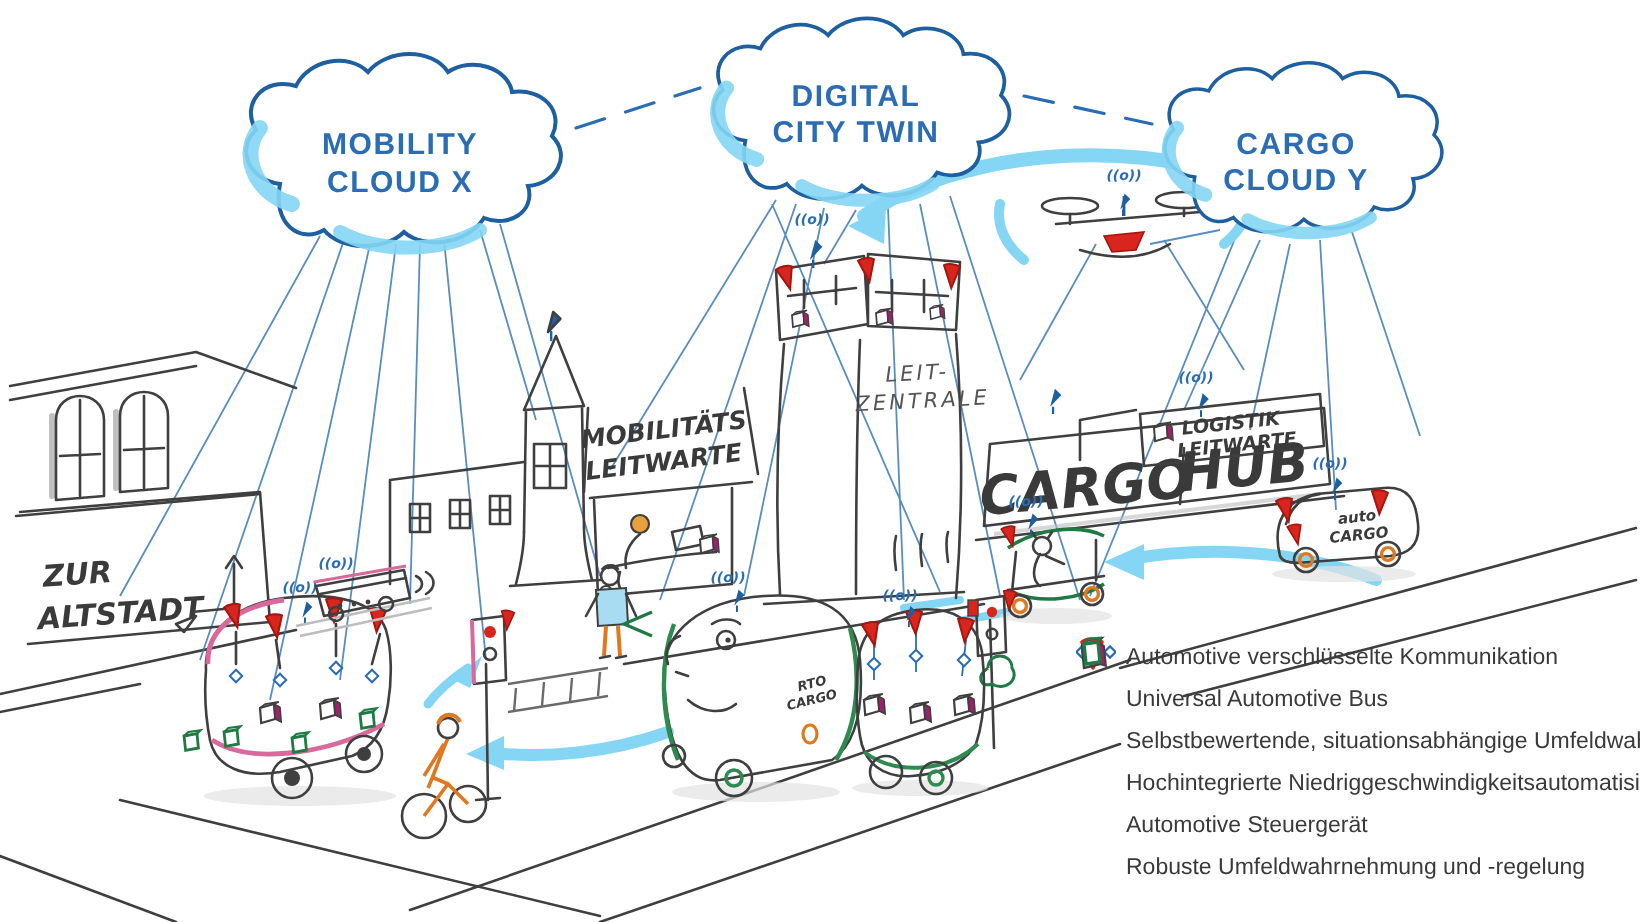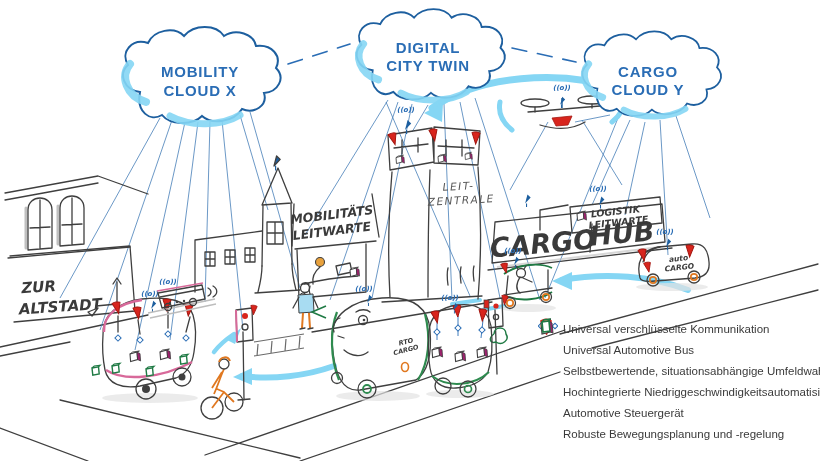--- a/index.html
+++ b/index.html
@@ -362,21 +362,21 @@
 </svg>
 
 <div class="legend">
   <div class="legend-row">
     <span class="legend-ic">
       <svg width="16" height="17">
             <path d="M4,14 L7,2 L12,6 Z" fill="#1d5f9f"></path>
             <path d="M6,14 L6,16" stroke="#1d5f9f" stroke-width="1.4"></path>
           </svg>
     </span>
-    <span class="legend-label">Universal verschlüsselte Kommunikation</span>
+    <span class="legend-label">Automotive verschlüsselte Kommunikation</span>
   </div>
   <div class="legend-row">
     <span class="legend-ic">
       <svg width="20" height="17">
             <line x1="3" y1="8" x2="17" y2="8" stroke="#2a6db5" stroke-width="1.4"></line>
       <rect x="1" y="6" width="4" height="4" transform="rotate(45 3 8)" fill="#fff" stroke="#2a6db5" stroke-width="1.1"></rect>
       <rect x="15" y="6" width="4" height="4" transform="rotate(45 17 8)" fill="#fff" stroke="#2a6db5" stroke-width="1.1"></rect>
           </svg>
     </span>
     <span class="legend-label">Universal Automotive Bus</span>
@@ -409,16 +409,16 @@
     </span>
     <span class="legend-label">Automotive Steuergerät</span>
   </div>
   <div class="legend-row">
     <span class="legend-ic">
       <svg width="16" height="17">
             <path d="M4,4 L11,3 L12,13 L5,14 Z" fill="#fff" stroke="#1f7a44" stroke-width="1.7"></path>
             <path d="M4,4 L6,1.5 L12,1 L11,3" fill="none" stroke="#1f7a44" stroke-width="1.3"></path>
           </svg>
     </span>
-    <span class="legend-label">Robuste Bewegungsplanung und -regelung</span>
+    <span class="legend-label">Robuste Umfeldwahrnehmung und -regelung</span>
   </div>
 </div>
 </div>
 
 </body></html>

